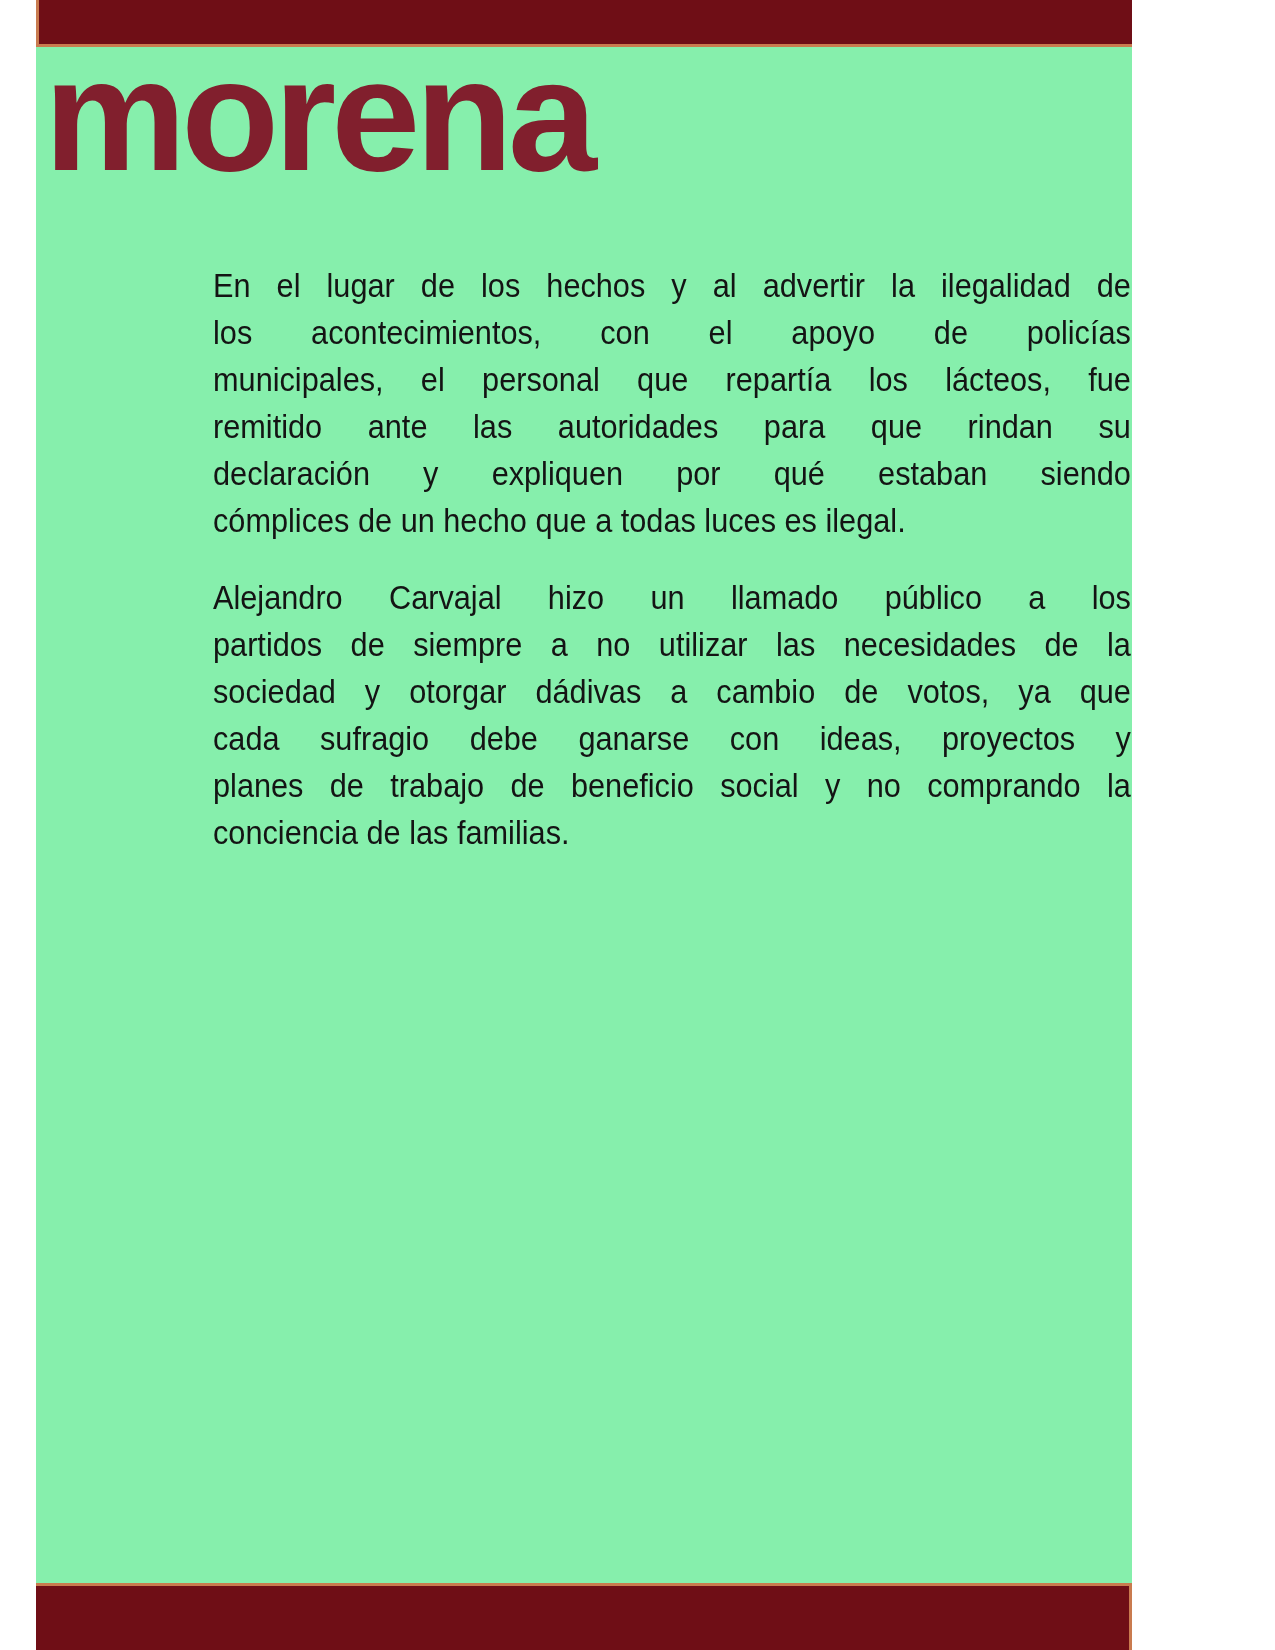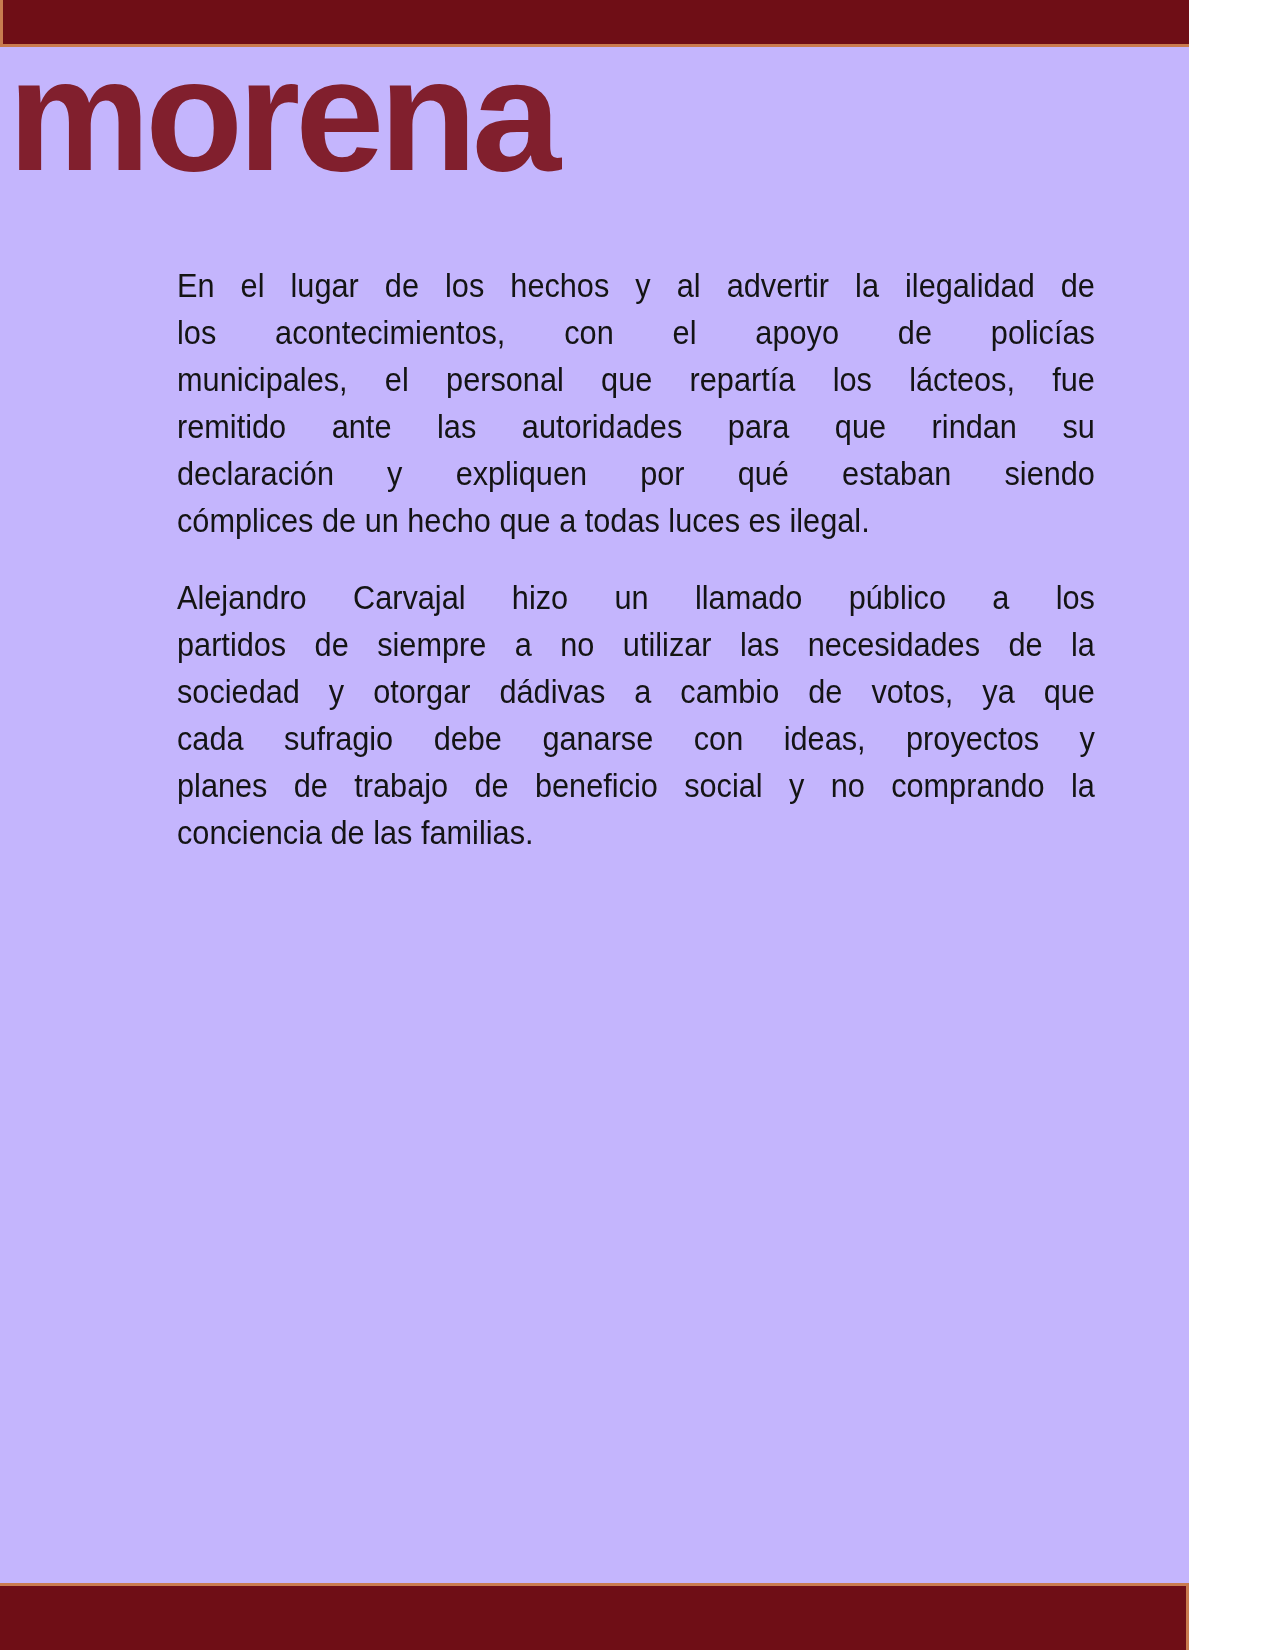--- a/index.html
+++ b/index.html
@@ -2,26 +2,27 @@
 <html style="--bar-maroon: #6f0e16; --accent-line: #c97b4f; --logo-maroon: #811f2d; --text-color: #141414;"><head>
 <meta charset="utf-8">
 <style>
   html, body {
     margin: 0;
     padding: 0;
     background: #ffffff;
   }
   .page {
     position: relative;
-    width: 1189px;
+    width: 1096px;
     height: 1650px;
-    background: #c4b5fd;
+    background: #86efac;
     overflow: hidden;
     font-family: "Liberation Sans", sans-serif;
     color: var(--text-color, #141414);
+    margin-left: 36px;
   }
 
   
   .top-bar {
     position: absolute;
     top: 0; left: 0; right: 0;
     height: 47px;
     box-sizing: border-box;
     background: var(--bar-maroon, #6f0e16);
     border-bottom: 3px solid var(--accent-line, #c97b4f);

